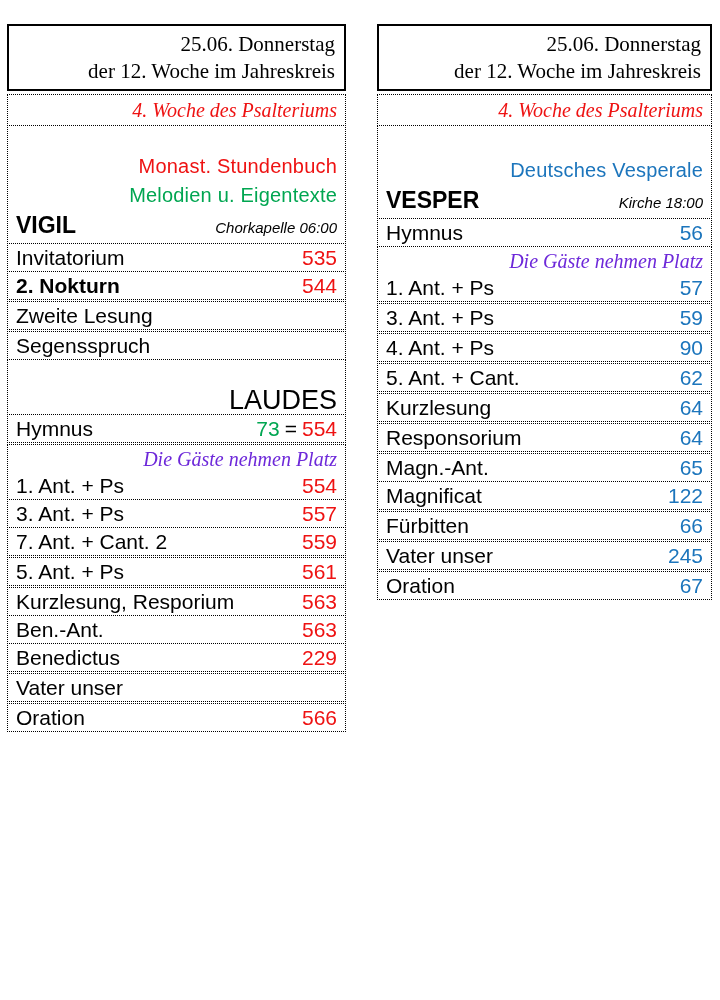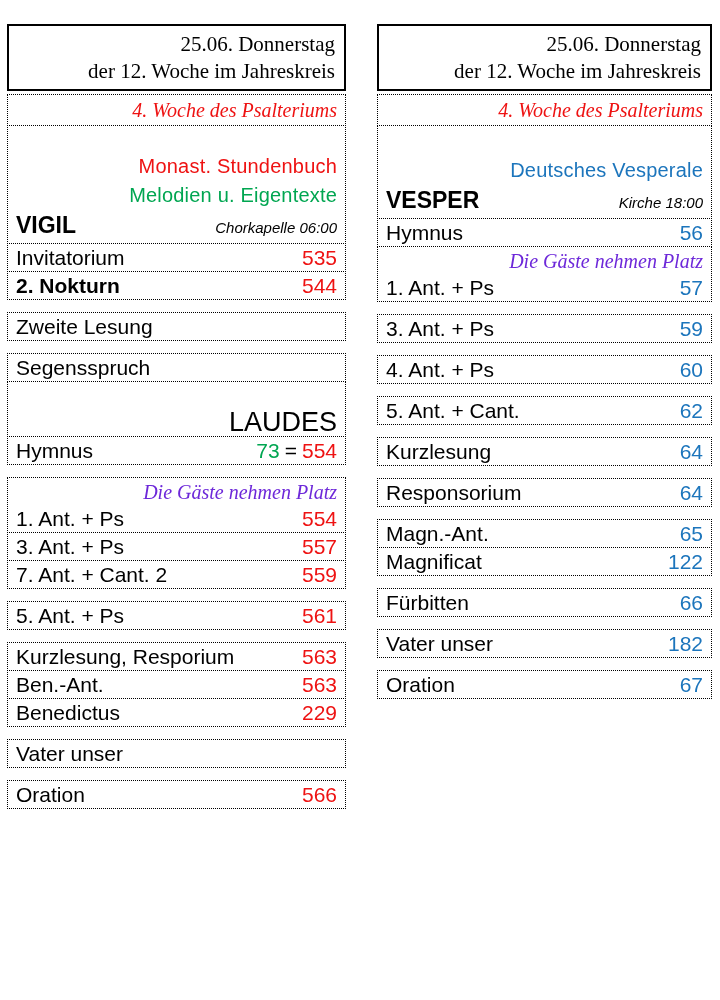--- a/index.html
+++ b/index.html
@@ -35,21 +35,21 @@
   .officeline{display:flex;justify-content:space-between;align-items:baseline;line-height:31px;}
   .officeline .office{font-size:23px;font-weight:bold;}
   .placetime{font-family:Liberation Sans, sans-serif;font-style:italic;font-size:15px;}
   .office-solo{font-size:27px;font-weight:normal;line-height:28px;}
 
   .row{
     display:flex;justify-content:space-between;align-items:baseline;
     border:1px dotted #000;margin-top:-1px;
     font-size:21px;line-height:27px;padding:0 8px;gap:14px;
   }
-  .g3{margin-top:12px;}
+  .g3{margin-top:1px;}
   .lbl{white-space:nowrap;}
   .bold{font-weight:bold;}
 
   .red{color:#ee1212;}
   .green{color:#00a651;}
   .blue{color:#1c75bc;}
   .eq{margin:0 5px;color:#000;}
 
   .guestnote{
     font-family:"Liberation Serif",serif;font-style:italic;
@@ -182,21 +182,21 @@
       <span class="blue">57</span>
     </div>
   </div>
 
   <div class="row g3">
     <span class="lbl">3. Ant. + Ps</span>
     <span class="blue">59</span>
   </div>
   <div class="row g3">
     <span class="lbl">4. Ant. + Ps</span>
-    <span class="blue">60</span>
+    <span class="blue">90</span>
   </div>
   <div class="row g3">
     <span class="lbl">5. Ant. + Cant.</span>
     <span class="blue">62</span>
   </div>
   <div class="row g3">
     <span class="lbl">Kurzlesung</span>
     <span class="blue">64</span>
   </div>
   <div class="row g3">
@@ -210,20 +210,20 @@
   <div class="row">
     <span class="lbl">Magnificat</span>
     <span class="blue">122</span>
   </div>
   <div class="row g3">
     <span class="lbl">Fürbitten</span>
     <span class="blue">66</span>
   </div>
   <div class="row g3">
     <span class="lbl">Vater unser</span>
-    <span class="blue">182</span>
+    <span class="blue">245</span>
   </div>
   <div class="row g3">
     <span class="lbl">Oration</span>
     <span class="blue">67</span>
   </div>
 
 </div>
 
 </body></html>

